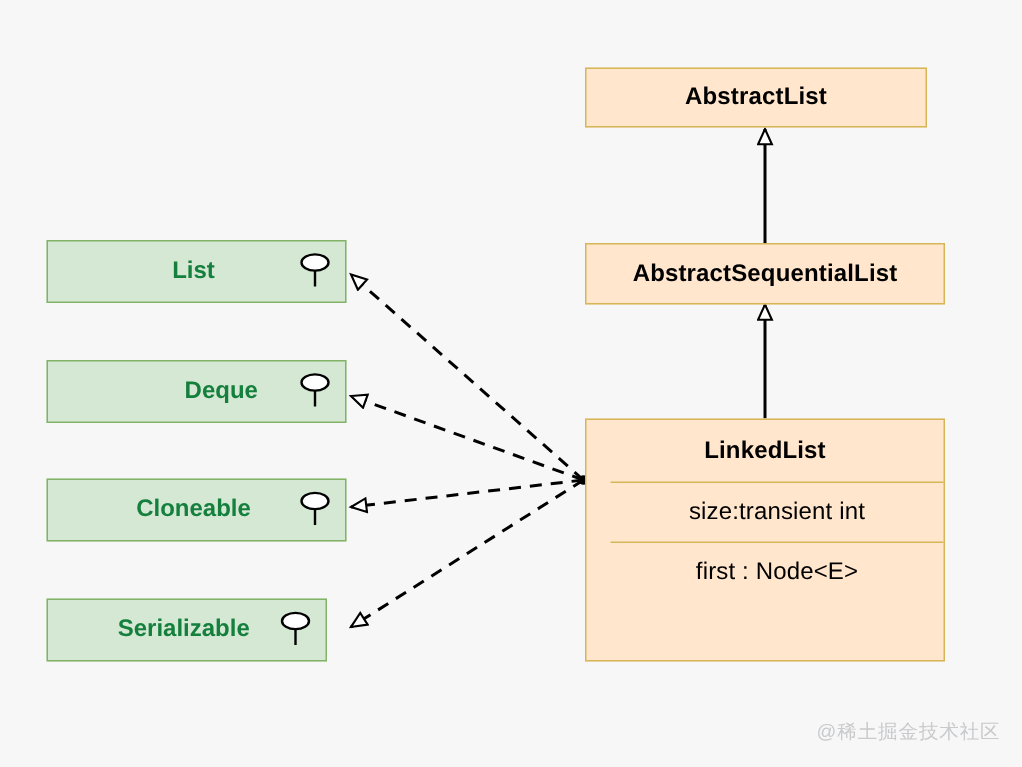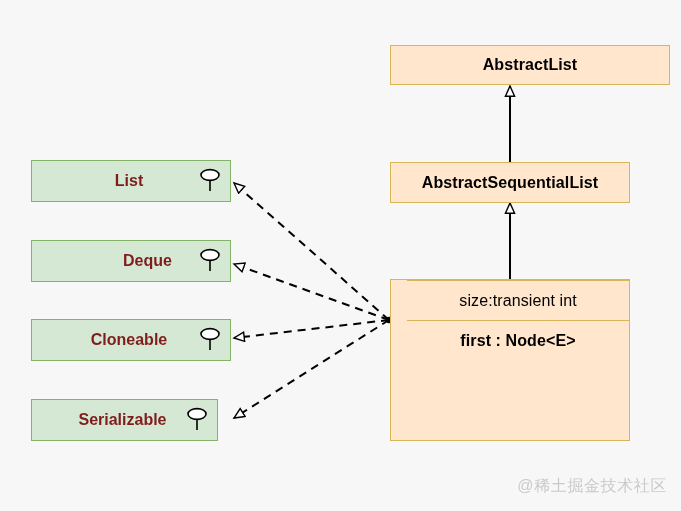--- a/index.html
+++ b/index.html
@@ -64,40 +64,40 @@
   .iface-node {
     background: #d5e8d4;
     border: 1.5px solid #82b366;
     align-items: center;
     justify-content: center;
     flex-direction: row;
   }
   .iface-node .iface-label {
     font-size: 16px;
     font-weight: bold;
-    color: #7f1d1d;
+    color: #15803d;
     white-space: nowrap;
     text-align: center;
     width: 100%;
     padding-right: 4px;
   }
   .lollipop {
     position: absolute;
     right: 8px;
     top: 50%;
     transform: translateY(-50%);
     width: 24px;
     height: 26px;
   }
 
   .watermark {
     position: absolute;
     right: 14px;
     bottom: 14px;
-    font-size: 16px;
+    font-size: 13px;
     color: #c9cacc;
     letter-spacing: .6px;
     white-space: nowrap;
     user-select: none;
   }
 </style>
 </head>
 <body>
 
 <div id="canvas">
@@ -132,31 +132,32 @@
 
     <g>
       <line x1="389" y1="320" x2="234" y2="338" stroke="#000000" stroke-width="2" stroke-dasharray="8,6" marker-end="url(#hollowTri)"></line>
     </g>
 
     <g>
       <line x1="389" y1="320" x2="234" y2="418" stroke="#000000" stroke-width="2" stroke-dasharray="8,6" marker-end="url(#hollowTri)"></line>
     </g>
   </svg>
 
-  <div class="node class-node" style="left:390px; top:45px; width:280px; height:40px;">
+  <div class="node class-node" style="left:390px; top:45px; width:228px; height:40px;">
     <div class="row title" style="height:100%;">AbstractList</div>
   </div>
 
   <div class="node class-node" style="left:390px; top:162px; width:240px; height:41px;">
     <div class="row title" style="height:100%;text-align:center;">AbstractSequentialList</div>
   </div>
 
   <div class="node class-node" style="left:390px; top:279px; width:240px; height:162px;">
+    <div class="row title" style="height:41px;">LinkedList</div>
     <div class="row divider" style="height:40px;">size:transient int</div>
-    <div class="row divider" style="height:40px;font-weight:bold;">first : Node&lt;E&gt;</div>
+    <div class="row divider" style="height:40px;">first : Node&lt;E&gt;</div>
   </div>
 
   <div class="node iface-node" style="left:31px; top:160px; width:200px; height:42px;">
     <span class="iface-label">List</span>
     <svg class="lollipop" viewBox="0 0 24 26">
       <line x1="12" y1="10" x2="12" y2="23" stroke="#000000" stroke-width="1.6"></line>
       <ellipse cx="12" cy="7" rx="9" ry="5.4" fill="#ffffff" stroke="#000000" stroke-width="1.6"></ellipse>
     </svg>
   </div>
 

